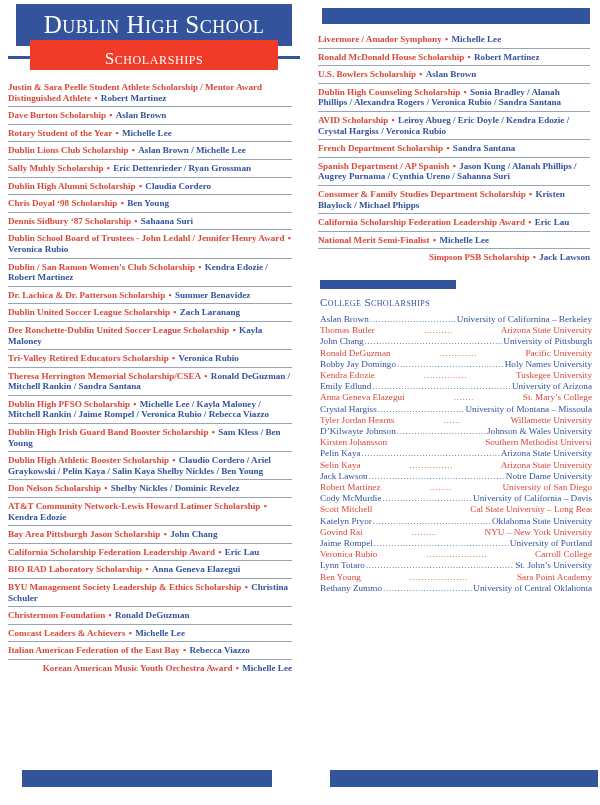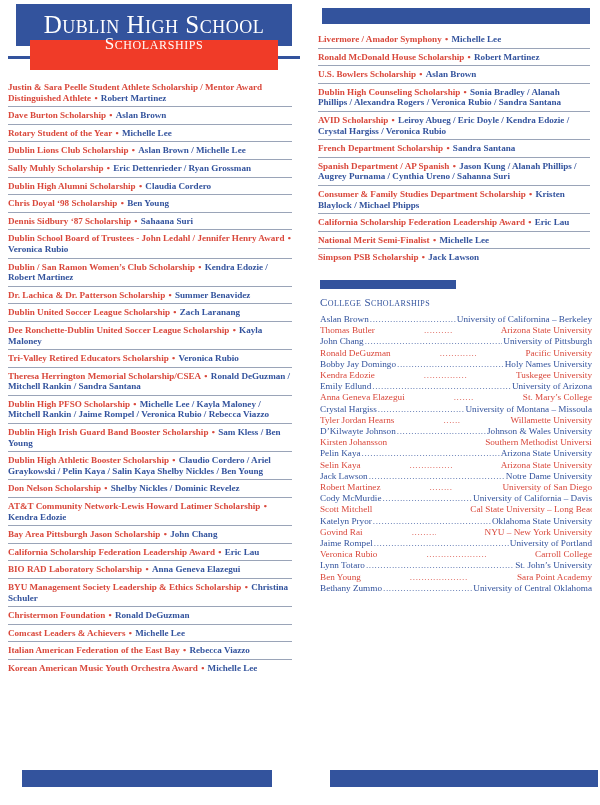--- a/index.html
+++ b/index.html
@@ -72,21 +72,21 @@
     text-align: center;
     color: #ffffff;
     font-size: 25px;
     font-variant: small-caps;
     letter-spacing: 0.5px;
     white-space: nowrap;
   }
   .masthead-sub {
     position: absolute;
     left: 22px;
-    top: 29px;
+    top: 44px;
     width: 248px;
     height: 30px;
     line-height: 30px;
     text-align: center;
     color: #ffffff;
     font-size: 17px;
     font-variant: small-caps;
     letter-spacing: 0.6px;
     white-space: nowrap;
   }
@@ -104,21 +104,21 @@
 
   .award {
     padding: 0 0 3px 0;
     margin: 0 0 3px 0;
     border-bottom: 1px solid #9aa4b8;
     font-size: 9.1px;
     line-height: 10.6px;
   }
   .col-left .award  { width: 284px; }
   .col-right .award { width: 272px; }
-  .award:last-child { border-bottom: none; }
+  .award:last-child { border-bottom: none; text-align: right; }
 
   .award .name {
     color: #d9483b;
     font-weight: bold;
   }
   .award .bullet {
     color: #d9483b;
     font-weight: bold;
     padding: 0 1px;
   }

